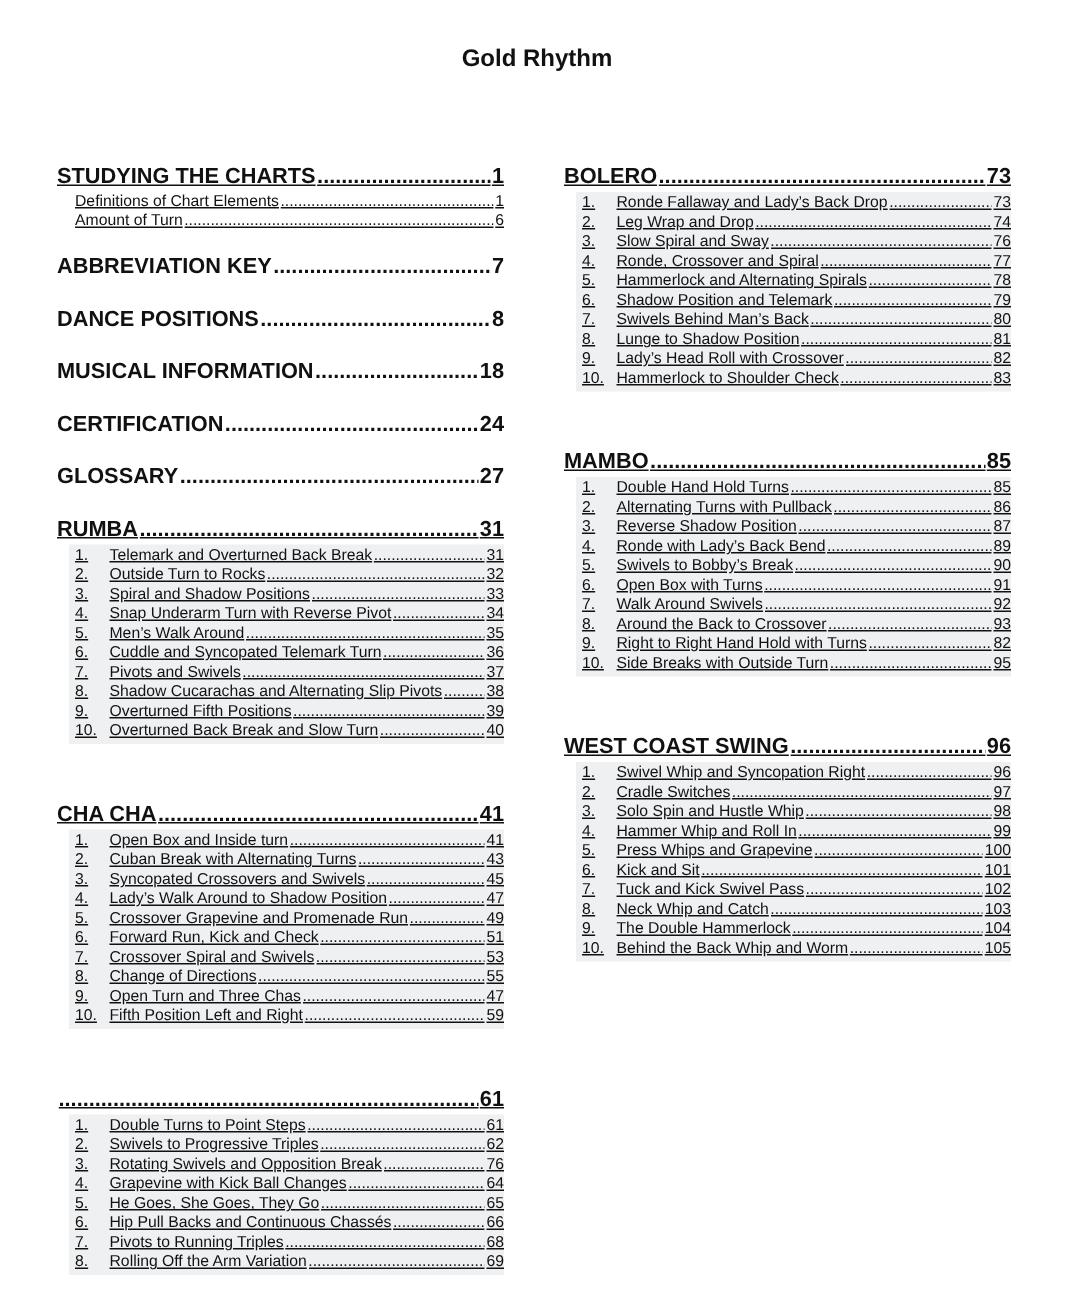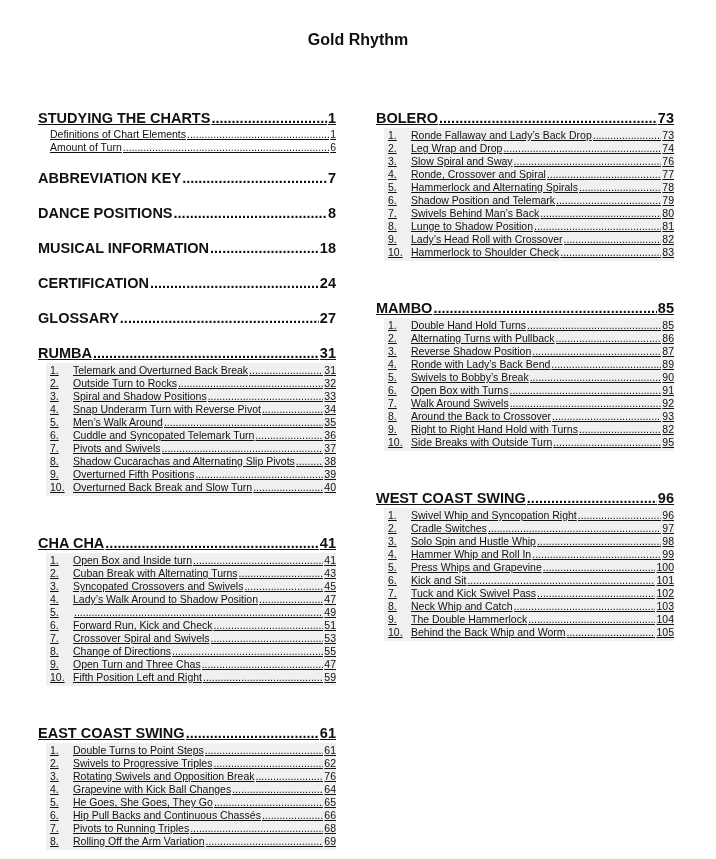--- a/index.html
+++ b/index.html
@@ -202,20 +202,21 @@
           <span class="pg">45</span>
         </div>
         <div class="item">
           <span class="num">4.</span>
           <span class="label">Lady’s Walk Around to Shadow Position</span>
           <span class="leader"></span>
           <span class="pg">47</span>
         </div>
         <div class="item">
           <span class="num">5.</span>
+          <span class="label">Crossover Grapevine and Promenade Run</span>
           <span class="leader"></span>
           <span class="pg">49</span>
         </div>
         <div class="item">
           <span class="num">6.</span>
           <span class="label">Forward Run, Kick and Check</span>
           <span class="leader"></span>
           <span class="pg">51</span>
         </div>
         <div class="item">
@@ -241,21 +242,20 @@
           <span class="label">Fifth Position Left and Right</span>
           <span class="leader"></span>
           <span class="pg">59</span>
         </div>
       </div>
   </div>
   <div class="gap-sec"></div>
 
   <div class="section">
     <div class="heading">
-      <span class="h-text">EAST COAST SWING</span>
       <span class="leader"></span>
       <span class="h-page">61</span>
     </div>
     <div class="boxed">
         <div class="item">
           <span class="num">1.</span>
           <span class="label">Double Turns to Point Steps</span>
           <span class="leader"></span>
           <span class="pg">61</span>
         </div>

